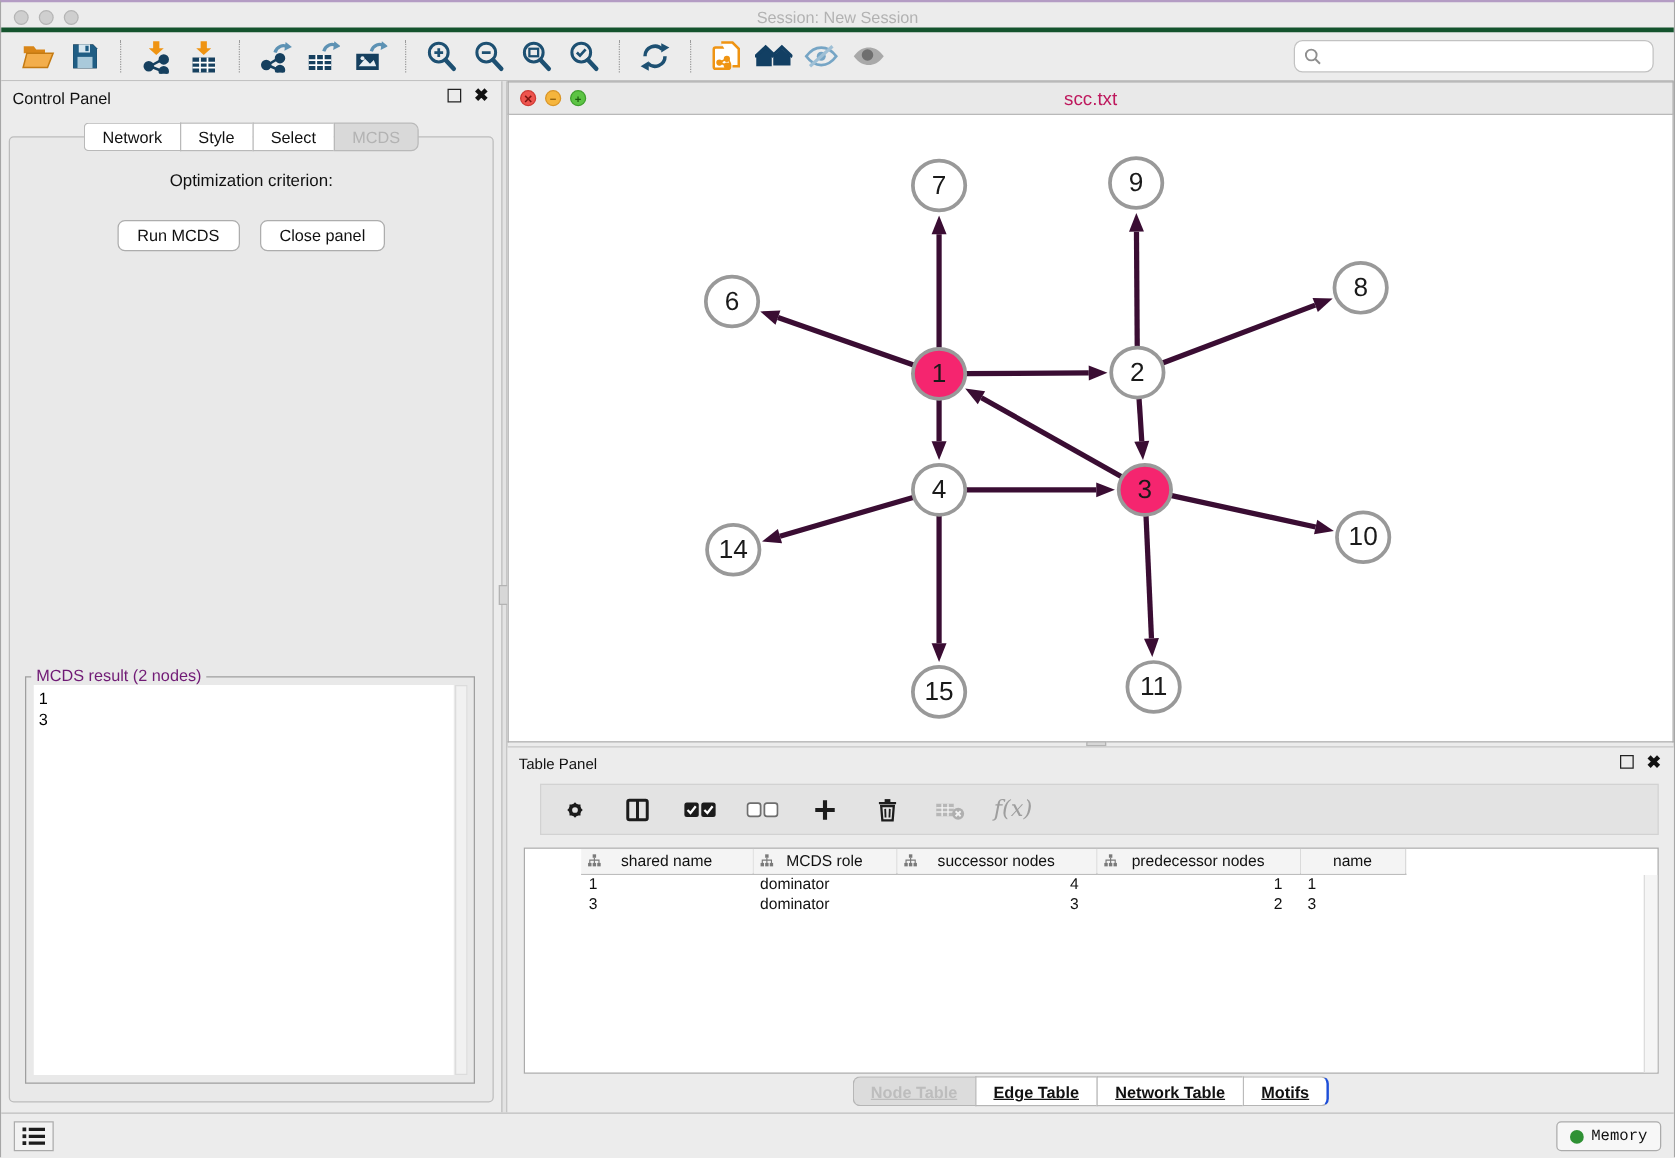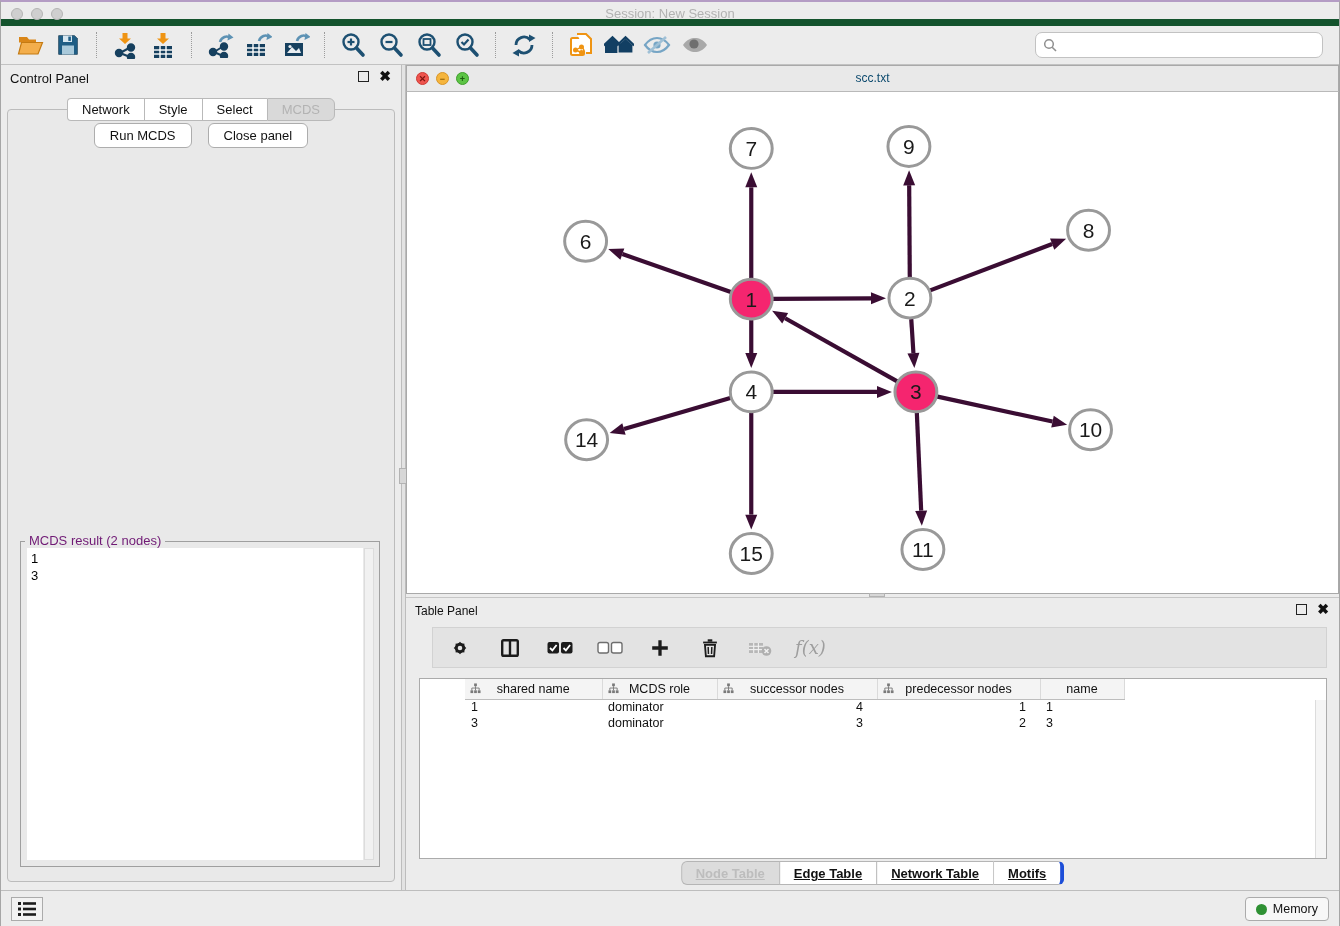--- a/index.html
+++ b/index.html
@@ -1,21 +1,21 @@
 <!DOCTYPE html>
 <html><head>
 <meta charset="utf-8">
 <style>
   * { box-sizing: border-box; margin: 0; padding: 0; }
   html,body { width:1340px; height:926px; }
   body { font-family:"Liberation Sans", sans-serif; background:#ececec; position:relative; overflow:hidden; }
   .app { position:absolute; inset:0; border-top:2px solid #b49cc4; border-left:1px solid #a6a6a6; border-right:1px solid #a6a6a6; background:#ececec; }
 
   
-  .titlebar { position:absolute; top:0; left:0; right:0; height:24px; background:#ececec; border-bottom:7px solid #14532d; }
+  .titlebar { position:absolute; top:0; left:0; right:0; height:24px; background:#ececec; border-bottom:4px solid #14532d; }
   .lights { position:absolute; left:10px; top:6px; display:flex; gap:8px; }
   .light { width:12px; height:12px; border-radius:50%; background:#cfcfcf; border:1px solid #b5b5b5; }
   .title-text { position:absolute; left:0; right:0; top:4px; text-align:center; font-size:13px; color:#b2b2b2; }
 
   
   .toolbar { position:absolute; top:24px; left:0; right:0; height:39px; background:#ececec; border-bottom:1px solid #c2c2c2; display:flex; align-items:center; padding:0 10px; }
   .tbtn { width:38px; height:30px; display:flex; align-items:center; justify-content:center; background:transparent; border:none; cursor:default; flex:0 0 auto; }
   .tsep { width:1px; height:26px; border-left:1px dotted #9c9c9c; margin:0 9px; flex:0 0 auto; }
   .searchbox { margin-left:auto; margin-right:6px; width:288px; height:26px; background:#fff; border:1px solid #c2c2c2; border-radius:7px; display:flex; align-items:center; padding:0 7px; }
   .searchbox input { border:none; outline:none; flex:1; font-size:13px; font-family:inherit; background:transparent; margin-left:5px; }
@@ -29,40 +29,40 @@
   .close-ic { font-size:14px; font-weight:bold; color:#111; line-height:11px; }
   .cp-tabs { position:absolute; top:33px; left:50%; transform:translateX(-50%); display:flex; z-index:3; }
   .cp-tab { height:23px; padding:3px 14px; font-size:13px; background:#fff; border:1px solid #b9b9b9; border-right:none; color:#111; }
   .cp-tab:first-child { border-radius:4px 0 0 4px; }
   .cp-tab.last { border-right:1px solid #b9b9b9; border-radius:0 6px 6px 0; }
   .cp-tab.active { background:#d9d9d9; color:#b3b3b3; }
   .cp-content { position:absolute; left:6px; right:6px; top:44px; bottom:8px; background:#e9e9e9; border:1px solid #bcbcbc; border-radius:4px; }
   .opt-label { margin-top:27px; text-align:center; font-size:13.5px; color:#111; }
   .dropdown { width:310px; height:24px; margin:12px auto 0; background:#fff; border:1px solid #b5b5b5; border-radius:6px; display:flex; align-items:center; padding:0 8px; font-size:13px; position:relative; }
   .dropdown .dval { flex:1; }
-  .btn-row { display:flex; justify-content:center; gap:16px; margin-top:13px; }
+  .btn-row { display:flex; justify-content:center; gap:16px; margin-top:24px; }
   .pbtn { background:#fff; border:1px solid #adadad; border-radius:6px; font-size:13px; font-family:inherit; padding:4px 15px; color:#111; }
   .result-group { position:absolute; left:12px; right:14px; top:431px; bottom:14px; border:1px solid #9f9f9f; }
   .result-legend { position:absolute; top:-9px; left:4px; background:#e9e9e9; padding:0 4px; font-size:13px; color:#701a75; }
   .result-text { position:absolute; inset:6px 16px 6px 6px; background:#fff; font-size:13px; line-height:17px; padding:2px 4px; overflow:hidden; }
   .result-scroll { position:absolute; top:6px; bottom:6px; right:5px; width:10px; background:#f1f1f1; border:1px solid #dcdcdc; }
 
   
   .vsplit { position:absolute; left:400px; top:63px; bottom:36px; width:5px; background:#e3e3e3; border-left:1px solid #bdbdbd; border-right:1px solid #bdbdbd; }
   .vsplit .grip { position:absolute; top:403px; left:-3px; width:9px; height:16px; background:#d7d7d7; border:1px solid #b3b3b3; }
 
   
   .netwin { position:absolute; left:405px; right:0; top:63px; height:529px; background:#ececec; }
   .net-titlebar { position:absolute; top:0; left:0; right:0; height:27px; border:1px solid #a9a9a9; border-bottom:1px solid #b9b9b9; background:#e9e9e9; }
   .net-lights { position:absolute; left:9px; top:6px; display:flex; gap:7px; }
   .nlight { width:13px; height:13px; border-radius:50%; display:flex; align-items:center; justify-content:center; font-size:9px; font-weight:bold; }
   .nl-red { background:#ee544e; border:1px solid #ce3a34; color:#7d1410; }
   .nl-yellow { background:#f5b53d; border:1px solid #d99527; color:#8a5b06; }
   .nl-green { background:#5cc444; border:1px solid #3f9e2d; color:#1c5e10; }
-  .net-title { position:absolute; left:0; right:0; top:5px; text-align:center; font-size:12px; color:#0c4a6e; }
+  .net-title { position:absolute; left:0; right:0; top:5px; text-align:center; font-size:15px; color:#be185d; }
   .net-canvas { position:absolute; top:27px; left:0; right:0; bottom:0; background:#fff; border:1px solid #a9a9a9; border-top:none; }
   .net-canvas svg { width:100%; height:100%; display:block; }
 
   .hsplit-grip { position:absolute; left:868px; top:591px; width:16px; height:4px; background:#d7d7d7; border:1px solid #b3b3b3; }
 
   
   .table-panel { position:absolute; left:405px; right:0; top:595px; bottom:36px; background:#ececec; border-top:1px solid #c6c6c6; }
   .tp-head { position:absolute; top:0; left:0; right:0; height:26px; }
   .tp-head .phtitle { position:absolute; left:9px; top:6px; font-size:12px; color:#111; }
   .tp-toolbar { position:absolute; top:29px; left:26px; right:12px; height:41px; background:#e3e3e3; border:1px solid #d2d2d2; display:flex; align-items:center; padding:0 12px; gap:20px; }
@@ -72,27 +72,27 @@
   table.node-table { border-collapse:collapse; table-layout:fixed; font-size:12.5px; }
   table.node-table th { height:20px; background:#f4f4f4; border-bottom:1px solid #bdbdbd; border-right:1px solid #dadada; font-weight:normal; font-size:12.5px; color:#111; position:relative; text-align:center; }
   table.node-table th .colic { position:absolute; left:5px; top:4px; }
   table.node-table td { height:16px; padding:0 6px; color:#111; white-space:nowrap; overflow:hidden; }
   td.c0, td.c1, td.c4 { text-align:left; }
   td.c2, td.c3 { text-align:right; padding-right:14px !important; }
   .tbl-vscroll { position:absolute; top:21px; bottom:0; right:0; width:11px; background:#f5f5f5; border-left:1px solid #dcdcdc; }
   .tp-tabs { position:absolute; bottom:5px; left:50%; transform:translateX(-50%); display:flex; }
   .tp-tab { height:24px; padding:4px 14px; font-size:13px; font-weight:bold; background:#fff; border:1px solid #b5b5b5; border-right:none; color:#111;text-decoration:underline; }
   .tp-tab:first-child { border-radius:6px 0 0 6px; }
-  .tp-tab.last { border-right:4px solid #1d4ed8; border-radius:0 6px 6px 0; }
+  .tp-tab.last { border-right:2px solid #1d4ed8; border-radius:0 6px 6px 0; }
   .tp-tab.active { background:#dcdcdc; color:#bdbdbd; }
 
   
   .statusbar { position:absolute; left:0; right:0; bottom:0; height:36px; background:#ececec; border-top:1px solid #bdbdbd; }
   .list-btn { position:absolute; left:10px; top:6px; width:32px; height:24px; background:#f2f2f2; border:1px solid #ababab; display:flex; align-items:center; justify-content:center; }
-  .mem-btn { position:absolute; right:10px; top:6px; height:24px; background:#f7f7f7; border:1px solid #ababab; border-radius:4px; display:flex; align-items:center; gap:6px; padding:0 10px; font-size:12.5px; font-family:Liberation Sans, sans-serif; color:#111; }
+  .mem-btn { position:absolute; right:10px; top:6px; height:24px; background:#f7f7f7; border:1px solid #ababab; border-radius:4px; display:flex; align-items:center; gap:6px; padding:0 10px; font-size:12.5px; font-family:Liberation Mono, monospace; color:#111; }
   .mem-dot { width:11px; height:11px; border-radius:50%; background:#2f9134; }
 </style>
 </head>
 <body>
 
 <div class="app">
 
   <div class="titlebar">
     <div class="lights">
       <span class="light"></span>
@@ -274,20 +274,21 @@
         <span class="close-ic">✖</span>
       </span>
     </div>
     <div class="cp-tabs">
       <span class="cp-tab">Network</span>
       <span class="cp-tab">Style</span>
       <span class="cp-tab">Select</span>
       <span class="cp-tab last active">MCDS</span>
     </div>
     <div class="cp-content">
+      <div class="opt-label">Optimization criterion:</div>
       <div class="btn-row">
         <button class="pbtn">Run MCDS</button>
         <button class="pbtn">Close panel</button>
       </div>
       <div class="result-group">
         <span class="result-legend">MCDS result (2 nodes)</span>
         <div class="result-text">
             <div>1</div>
             <div>3</div>
           </div>

